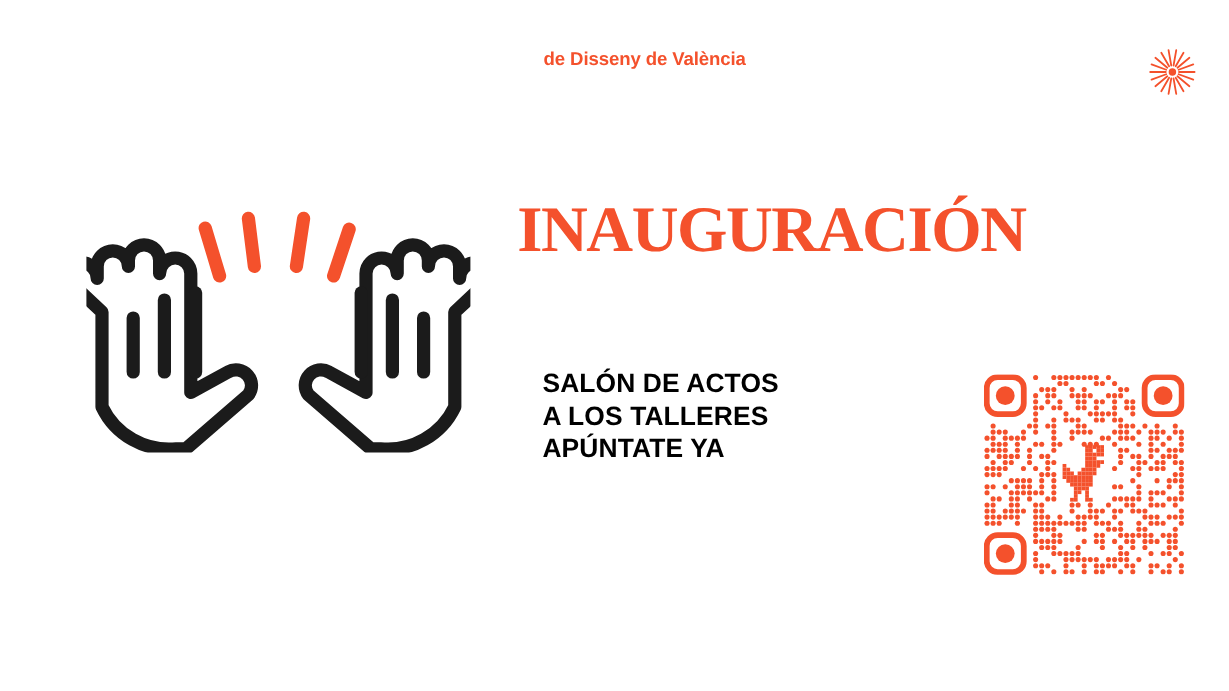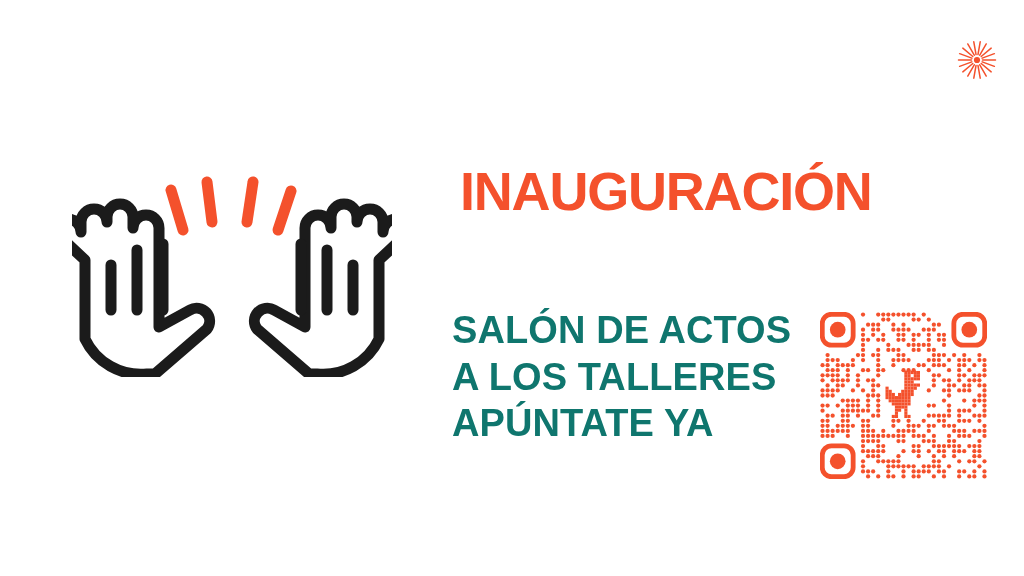--- a/index.html
+++ b/index.html
@@ -44,62 +44,64 @@
     position: absolute;
     left: 72px;
     top: 172px;
     width: 320px;
     height: 205px;
   }
 
   
   .headline {
     position: absolute;
-    left: 460px;
+    left: 431px;
     top: 162px;
     width: 545px;
+    font-family: Liberation Serif, serif;
   }
   .headline-line {
     color: #F4512C;
     font-size: 54px;
     font-weight: bold;
     line-height: 1.09;
     letter-spacing: -1.2px;
     white-space: nowrap;
   }
 
   
   .details {
     position: absolute;
     left: 452px;
     top: 307px;
     width: 340px;
   }
   .details-line {
-    color: #0f766e;
-    font-size: 38px;
+    color: #000000;
+    font-size: 22px;
     font-weight: bold;
     line-height: 1.225;
     letter-spacing: 0.1px;
     white-space: nowrap;
   }
 
   
   .qr-wrap {
     position: absolute;
     left: 820px;
     top: 312px;
     width: 167px;
     height: 167px;
   }
 </style>
 </head>
 <body>
 
 <div class="logo-block">
+  <div class="logo-line">de Disseny de València</div>
 </div>
 
 <div class="sunburst">
   <svg viewBox="0 0 40 40" width="40" height="40" aria-hidden="true">
     <g id="sunburst-rays" stroke="#F4512C" stroke-width="1.5" stroke-linecap="round">
         <line x1="25.50" y1="20.00" x2="38.50" y2="20.00"></line>
         <line x1="25.17" y1="21.88" x2="37.38" y2="26.33"></line>
         <line x1="24.21" y1="23.54" x2="34.17" y2="31.89"></line>
         <line x1="22.75" y1="24.76" x2="29.25" y2="36.02"></line>
         <line x1="20.96" y1="25.42" x2="23.21" y2="38.22"></line>

